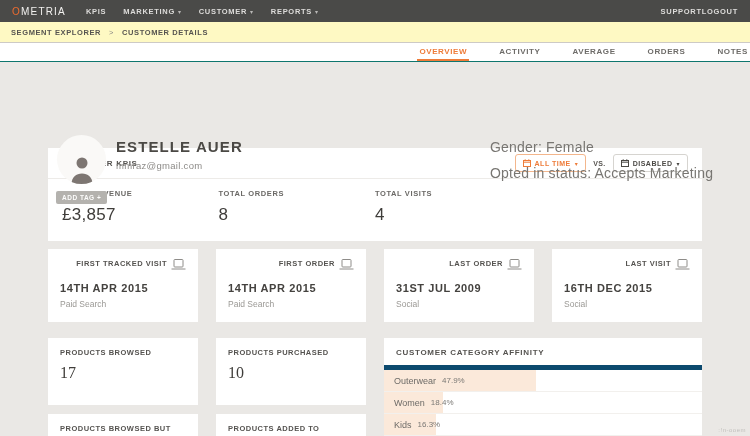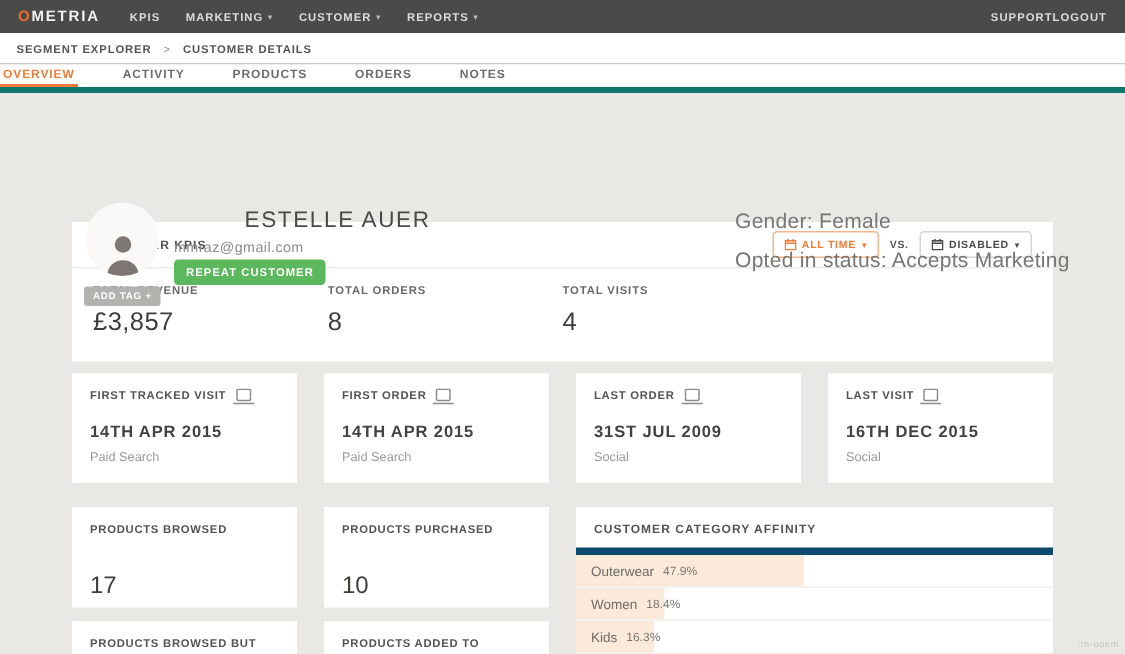--- a/index.html
+++ b/index.html
@@ -8,54 +8,54 @@
     width:750px; height:436px; overflow:hidden; position:relative;
     background:#eae8e5;
     font-family:"Liberation Sans","DejaVu Sans",sans-serif;
     -webkit-font-smoothing:antialiased;
   }
   
   .topnav {
     height:22px; background:#4a4a48; display:flex; align-items:center;
     padding:0 12px; color:#e8e7e5;
   }
-  .logo { font-size:10px; font-weight:bold; letter-spacing:1.2px; color:#f2f1ef; margin-right:20px; }
+  .logo { font-size:10px; font-weight:normal; letter-spacing:1.2px; color:#f2f1ef; margin-right:20px; }
   .logo .o { color:#ed6b2f; }
   .nav-item {
     font-size:7.5px; font-weight:bold; letter-spacing:0.7px; color:#dddcda;
     margin-right:17px; cursor:pointer; display:flex; align-items:center; gap:3px;
   }
   .nav-caret { font-size:6px; color:#b9b8b6; }
   .nav-right { margin-left:auto; display:flex; }
   .nav-right .nav-item { margin-right:0; }
   
   .breadcrumb {
-    height:21px; background:#ffffff; border-bottom:1px solid #cdcac6;
+    height:21px; background:#fef9c3; border-bottom:1px solid #cdcac6;
     display:flex; align-items:center; padding:0 11px; gap:8px;
     font-size:7.5px; font-weight:bold; letter-spacing:0.6px; color:#565450;
   }
   .crumb-sep { color:#8a8885; font-weight:normal; }
   
   .tabbar {
-    height:19px; background:#ffffff; border-bottom:4px solid #0f766e;
-    display:flex; justify-content:flex-start; gap:28px;
+    height:19px; background:#ffffff; border-bottom:1px solid #0f766e;
+    display:flex; justify-content:flex-end; gap:28px;
   }
   .tab {
     font-size:8px; font-weight:bold; letter-spacing:0.6px; color:#6e6c69;
     display:flex; align-items:center; cursor:pointer; padding:0 2px;
     border-bottom:2px solid transparent;
   }
   .tab.active { color:#ee7c39; border-bottom-color:#ee7c39; }
   
   .cust-header { position:relative; height:86px; }
   .avatar {
     position:absolute; left:57px; top:73px; width:49px; height:49px; border-radius:50%;
     background:#faf9f7; display:flex; align-items:flex-end; justify-content:center; overflow:hidden;
   }
-  .cust-name { position:absolute; left:116px; top:76px; font-size:15px; font-weight:normal; letter-spacing:1.1px; color:#4b4945;margin-left:47px; }
+  .cust-name { position:absolute; left:116px; top:76px; font-size:15px; font-weight:bold; letter-spacing:1.1px; color:#4b4945; }
   .cust-email { position:absolute; left:116px; top:98px; font-size:9.5px; color:#8d8b88; letter-spacing:0.3px; }
   .badge-repeat {
     position:absolute; left:116px; top:111px; background:#5cb85c; color:#fff;
     font-size:7.5px; font-weight:bold; letter-spacing:0.7px; padding:4px 8px; border-radius:3px;
   }
   .add-tag {
     position:absolute; left:56px; top:129px; background:#b4b2ae; color:#fdfdfc;
     font-size:6.5px; font-weight:bold; letter-spacing:0.5px; padding:3px 6px; border-radius:2px; cursor:pointer;
   }
   .cust-meta { position:absolute; left:490px; top:77px; font-size:14px; color:#787672; }
@@ -75,30 +75,30 @@
   .dd-btn.orange { border:1px solid #f3b68c; color:#ee7c39; }
   .dd-btn.gray { border:1px solid #d6d4d0; color:#4b4945; }
   .dd-caret { font-size:6px; }
   .vs-label { font-size:7px; font-weight:bold; color:#565450; letter-spacing:0.4px; }
   .kpi-body { display:grid; grid-template-columns:repeat(4,1fr); padding:10px 14px 16px; }
   .kpi-label { font-size:7.5px; font-weight:bold; letter-spacing:0.6px; color:#6b6966; }
   .kpi-value { font-size:17px; color:#3f3d3a; margin-top:7px; letter-spacing:0.3px; }
   
   .cards-row { margin:8px 48px 0; display:grid; grid-template-columns:repeat(4,1fr); gap:18px; }
   .tl-card { background:#fff; height:73px; padding:10px 12px; }
-  .tl-top { display:flex; justify-content:flex-start; align-items:flex-start; }
+  .tl-top { display:flex; justify-content:flex-end; align-items:flex-start; }
   .tl-title { font-size:7.5px; font-weight:bold; letter-spacing:0.5px; color:#555350; line-height:1.3; padding-right:4px; }
   .tl-date { font-size:11px; font-weight:bold; letter-spacing:0.6px; color:#44423f; margin-top:12px; }
   .tl-source { font-size:8.5px; color:#9b9995; margin-top:5px; }
   
   .stats-area { margin:16px 48px 0; display:flex; gap:18px; align-items:flex-start; }
   .stat-col { width:150px; flex:0 0 150px; display:flex; flex-direction:column; gap:9px; }
   .stat-card { background:#fff; height:67px; padding:9px 12px; }
   .stat-title { font-size:7.5px; font-weight:bold; letter-spacing:0.5px; color:#555350; line-height:1.5; }
-  .stat-value { font-size:16px; color:#3f3d3a; margin-top:24px; }
+  .stat-value { font-size:16px; color:#3f3d3a; margin-top:6px;font-family:Liberation Serif, serif; }
   .more-card { background:#fff; height:90px; padding:9px 12px; }
   .affinity { flex:1; background:#fff; height:160px; }
   .aff-head { padding:10px 12px 8px; border-bottom:5px solid #0c4a6e; }
   .aff-title { font-size:8px; font-weight:bold; letter-spacing:0.7px; color:#555350; }
   .aff-row { position:relative; height:22px; border-bottom:1px solid #f2f0ed; overflow:hidden; }
   .aff-bar { position:absolute; left:0; top:0; bottom:0; background:#fbe9da; }
   .aff-text { position:relative; display:flex; align-items:center; height:100%; padding-left:10px; gap:6px; }
   .aff-label { font-size:9px; color:#6e6c68; }
   .aff-pct { font-size:8px; color:#7b7975; }
   
@@ -133,35 +133,34 @@
 
 <div class="breadcrumb">
   <span>SEGMENT EXPLORER</span>
   <span class="crumb-sep">&gt;</span>
   <span>CUSTOMER DETAILS</span>
 </div>
 
 <div class="tabbar">
   <div class="tab active">OVERVIEW</div>
   <div class="tab">ACTIVITY</div>
-  <div class="tab">PRODUCTS</div>
+  <div class="tab">AVERAGE</div>
   <div class="tab">ORDERS</div>
   <div class="tab">NOTES</div>
 </div>
 
 <div class="cust-header">
   <div class="avatar">
     <svg width="24" height="30" viewBox="0 0 24 30">
       <circle cx="12" cy="9" r="5.5" fill="#7d7672"></circle>
       <path d="M1.5 30c0-6.5 4.7-10.5 10.5-10.5S22.5 23.5 22.5 30z" fill="#7d7672"></path>
     </svg>
   </div>
   <div class="cust-name">ESTELLE AUER</div>
   <div class="cust-email">mmraz@gmail.com</div>
-  <div class="badge-repeat">REPEAT CUSTOMER</div>
   <div class="add-tag">ADD TAG  +</div>
   <div class="cust-meta">
     <div>Gender: Female</div>
     <div>Opted in status: Accepts Marketing</div>
   </div>
 </div>
 
 <div class="kpi-panel">
   <div class="kpi-head">
     <div class="kpi-title">CUSTOMER KPIS</div>

